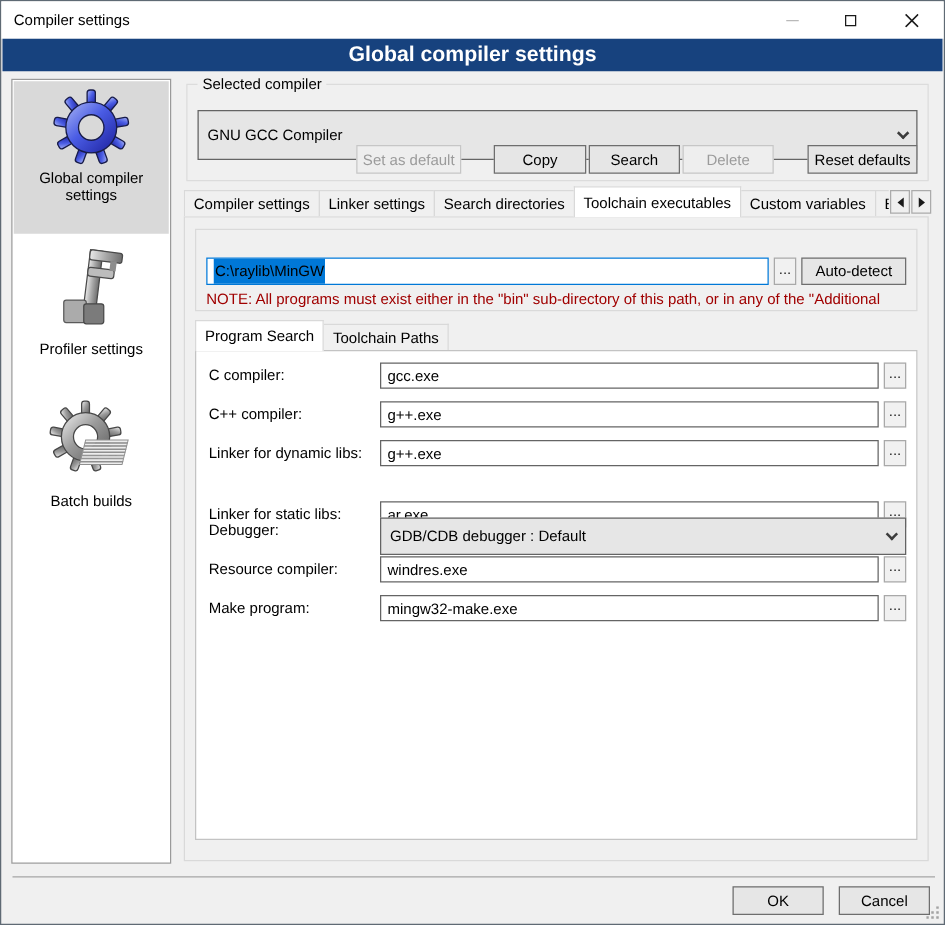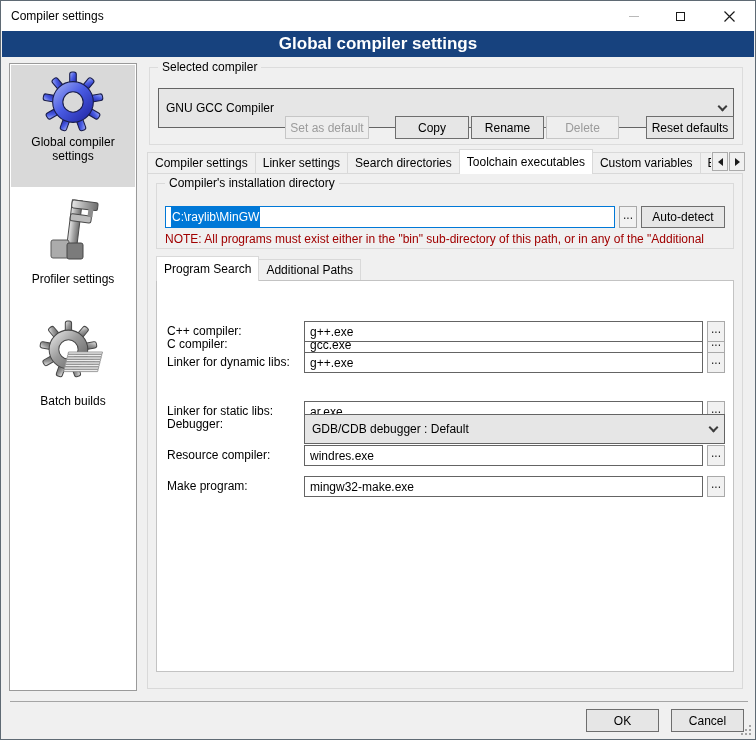--- a/index.html
+++ b/index.html
@@ -30,21 +30,21 @@
   .combo{position:absolute;background:#e6e6e6;border:1px solid #646464;display:flex;align-items:center;
          justify-content:space-between;padding:0 7px;font-size:12px;color:#000;}
   .chev{width:7px;height:7px;border-right:2px solid #3c3c3c;border-bottom:2px solid #3c3c3c;
         transform:rotate(45deg);margin-top:-4px;flex:none;}
   .btn{position:absolute;display:flex;align-items:center;justify-content:center;background:#e6e6e6;
        border:1px solid #6e6e6e;font-size:12px;color:#000;cursor:default;text-align:center;}
   .btn.disabled{color:#9b9b9b;border-color:#c6c6c6;background:#eeeeee;}
   .txt{position:absolute;background:#fff;border:1px solid #646464;display:flex;align-items:center;
        padding:0 5px;font-size:12px;color:#000;overflow:hidden;white-space:nowrap;}
   .txt.focus{border:1px solid var(--sel,#0078D7);}
-  .sel-text{background:var(--sel,#0078D7);color:#ffffff;padding:16px 1px;}
+  .sel-text{background:var(--sel,#0078D7);color:#000000;padding:16px 1px;}
   .browse{position:absolute;background:#f1f1f1;border:1px solid #a9a9a9;font-size:12px;color:#222;
           display:flex;align-items:center;justify-content:center;line-height:8px;padding-bottom:5px;}
   
   .tabstrip{position:absolute;display:flex;align-items:flex-end;overflow:hidden;white-space:nowrap;z-index:5;}
   .tab{flex:none;height:21px;line-height:21px;padding:0 7px;font-size:12px;background:#f0f0f0;
        border:1px solid #d9d9d9;border-bottom:none;margin-left:-1px;margin-bottom:1px;color:#000;}
   .tab:first-child{margin-left:0;}
   .tab.active{height:25px;line-height:24px;background:#fff;margin-bottom:0;position:relative;z-index:6;}
   .tabpage{position:absolute;background:#f0f0f0;border:1px solid #d9d9d9;}
   .arrowbtn{position:absolute;width:16px;height:19px;background:#f0f0f0;border:1px solid #ababab;
@@ -174,21 +174,21 @@
 
   <div class="groupbox" style="left:148px;top:66px;width:594px;height:78px;">
     <span class="legend">Selected compiler</span>
     <div class="combo" style="left:8px;top:20px;width:576px;height:40px;">
       <span>GNU GCC Compiler</span>
       <span class="chev"></span>
     </div>
     <div id="cbtns">
         <div class="btn disabled" style="left: 135px; top: 48px; width: 84px; height: 23px;">Set as default</div>
         <div class="btn" style="left: 245px; top: 48px; width: 74px; height: 23px;">Copy</div>
-        <div class="btn" style="left: 321px; top: 48px; width: 73px; height: 23px;">Rename</div>
+        <div class="btn" style="left: 321px; top: 48px; width: 73px; height: 23px;">Search</div>
         <div class="btn disabled" style="left: 396px; top: 48px; width: 73px; height: 23px;">Delete</div>
         <div class="btn" style="left: 496px; top: 48px; width: 88px; height: 23px;">Reset defaults</div>
       </div>
   </div>
 
   <div class="tabstrip" style="left:146px;top:147px;width:564px;height:26px;" id="maintabs">
       <span class="tab">Compiler settings</span>
       <span class="tab">Linker settings</span>
       <span class="tab">Search directories</span>
       <span class="tab active">Toolchain executables</span>
@@ -198,36 +198,35 @@
   <div class="arrowbtn" style="left:711px;top:151px;">
       <span class="tri-l"></span>
     </div>
   <div class="arrowbtn" style="left:728px;top:151px;">
       <span class="tri-r"></span>
     </div>
 
   <div class="tabpage" style="left:146px;top:172px;width:596px;height:516px;">
 
     <div class="groupbox" style="left:8px;top:9px;width:578px;height:66px;border-color:#dadada;">
-      <span class="legend">Compiler's installation directory</span>
       <div class="txt focus" style="left:8px;top:22px;width:450px;height:22px;">
         <span class="sel-text">C:\raylib\MinGW</span>
       </div>
       <div class="browse" style="left:462px;top:22px;width:18px;height:22px;">...</div>
       <div class="btn" style="left:484px;top:22px;width:84px;height:22px;">Auto-detect</div>
       <div class="note" style="left:8px;top:48px;width:562px;">NOTE: All programs must exist either in the "bin" sub-directory of this path, or in any of the "Additional</div>
     </div>
 
     <div class="tabstrip" style="left:8px;top:82px;width:578px;height:25px;" id="subtabs">
         <span class="tab active" style="background: rgb(255, 255, 255);">Program Search</span>
-        <span class="tab">Additional Paths</span>
+        <span class="tab">Toolchain Paths</span>
       </div>
 
     <div class="panel" style="left:8px;top:106px;width:578px;height:392px;" id="pfpanel">
-        <div class="frow" style="top: 9px; margin-top: 44px;">
+        <div class="frow" style="top: 9px;">
           <span class="flabel">C compiler:</span>
           <div class="txt" style="left: 147px; top: 0px; width: 399px; height: 21px;">gcc.exe</div>
           <div class="browse" style="left: 550px; top: 0px; width: 18px; height: 21px;">...</div>
         </div>
         <div class="frow" style="top: 40px;">
           <span class="flabel">C++ compiler:</span>
           <div class="txt" style="left: 147px; top: 0px; width: 399px; height: 21px;">g++.exe</div>
           <div class="browse" style="left: 550px; top: 0px; width: 18px; height: 21px;">...</div>
         </div>
         <div class="frow" style="top: 71px;">

